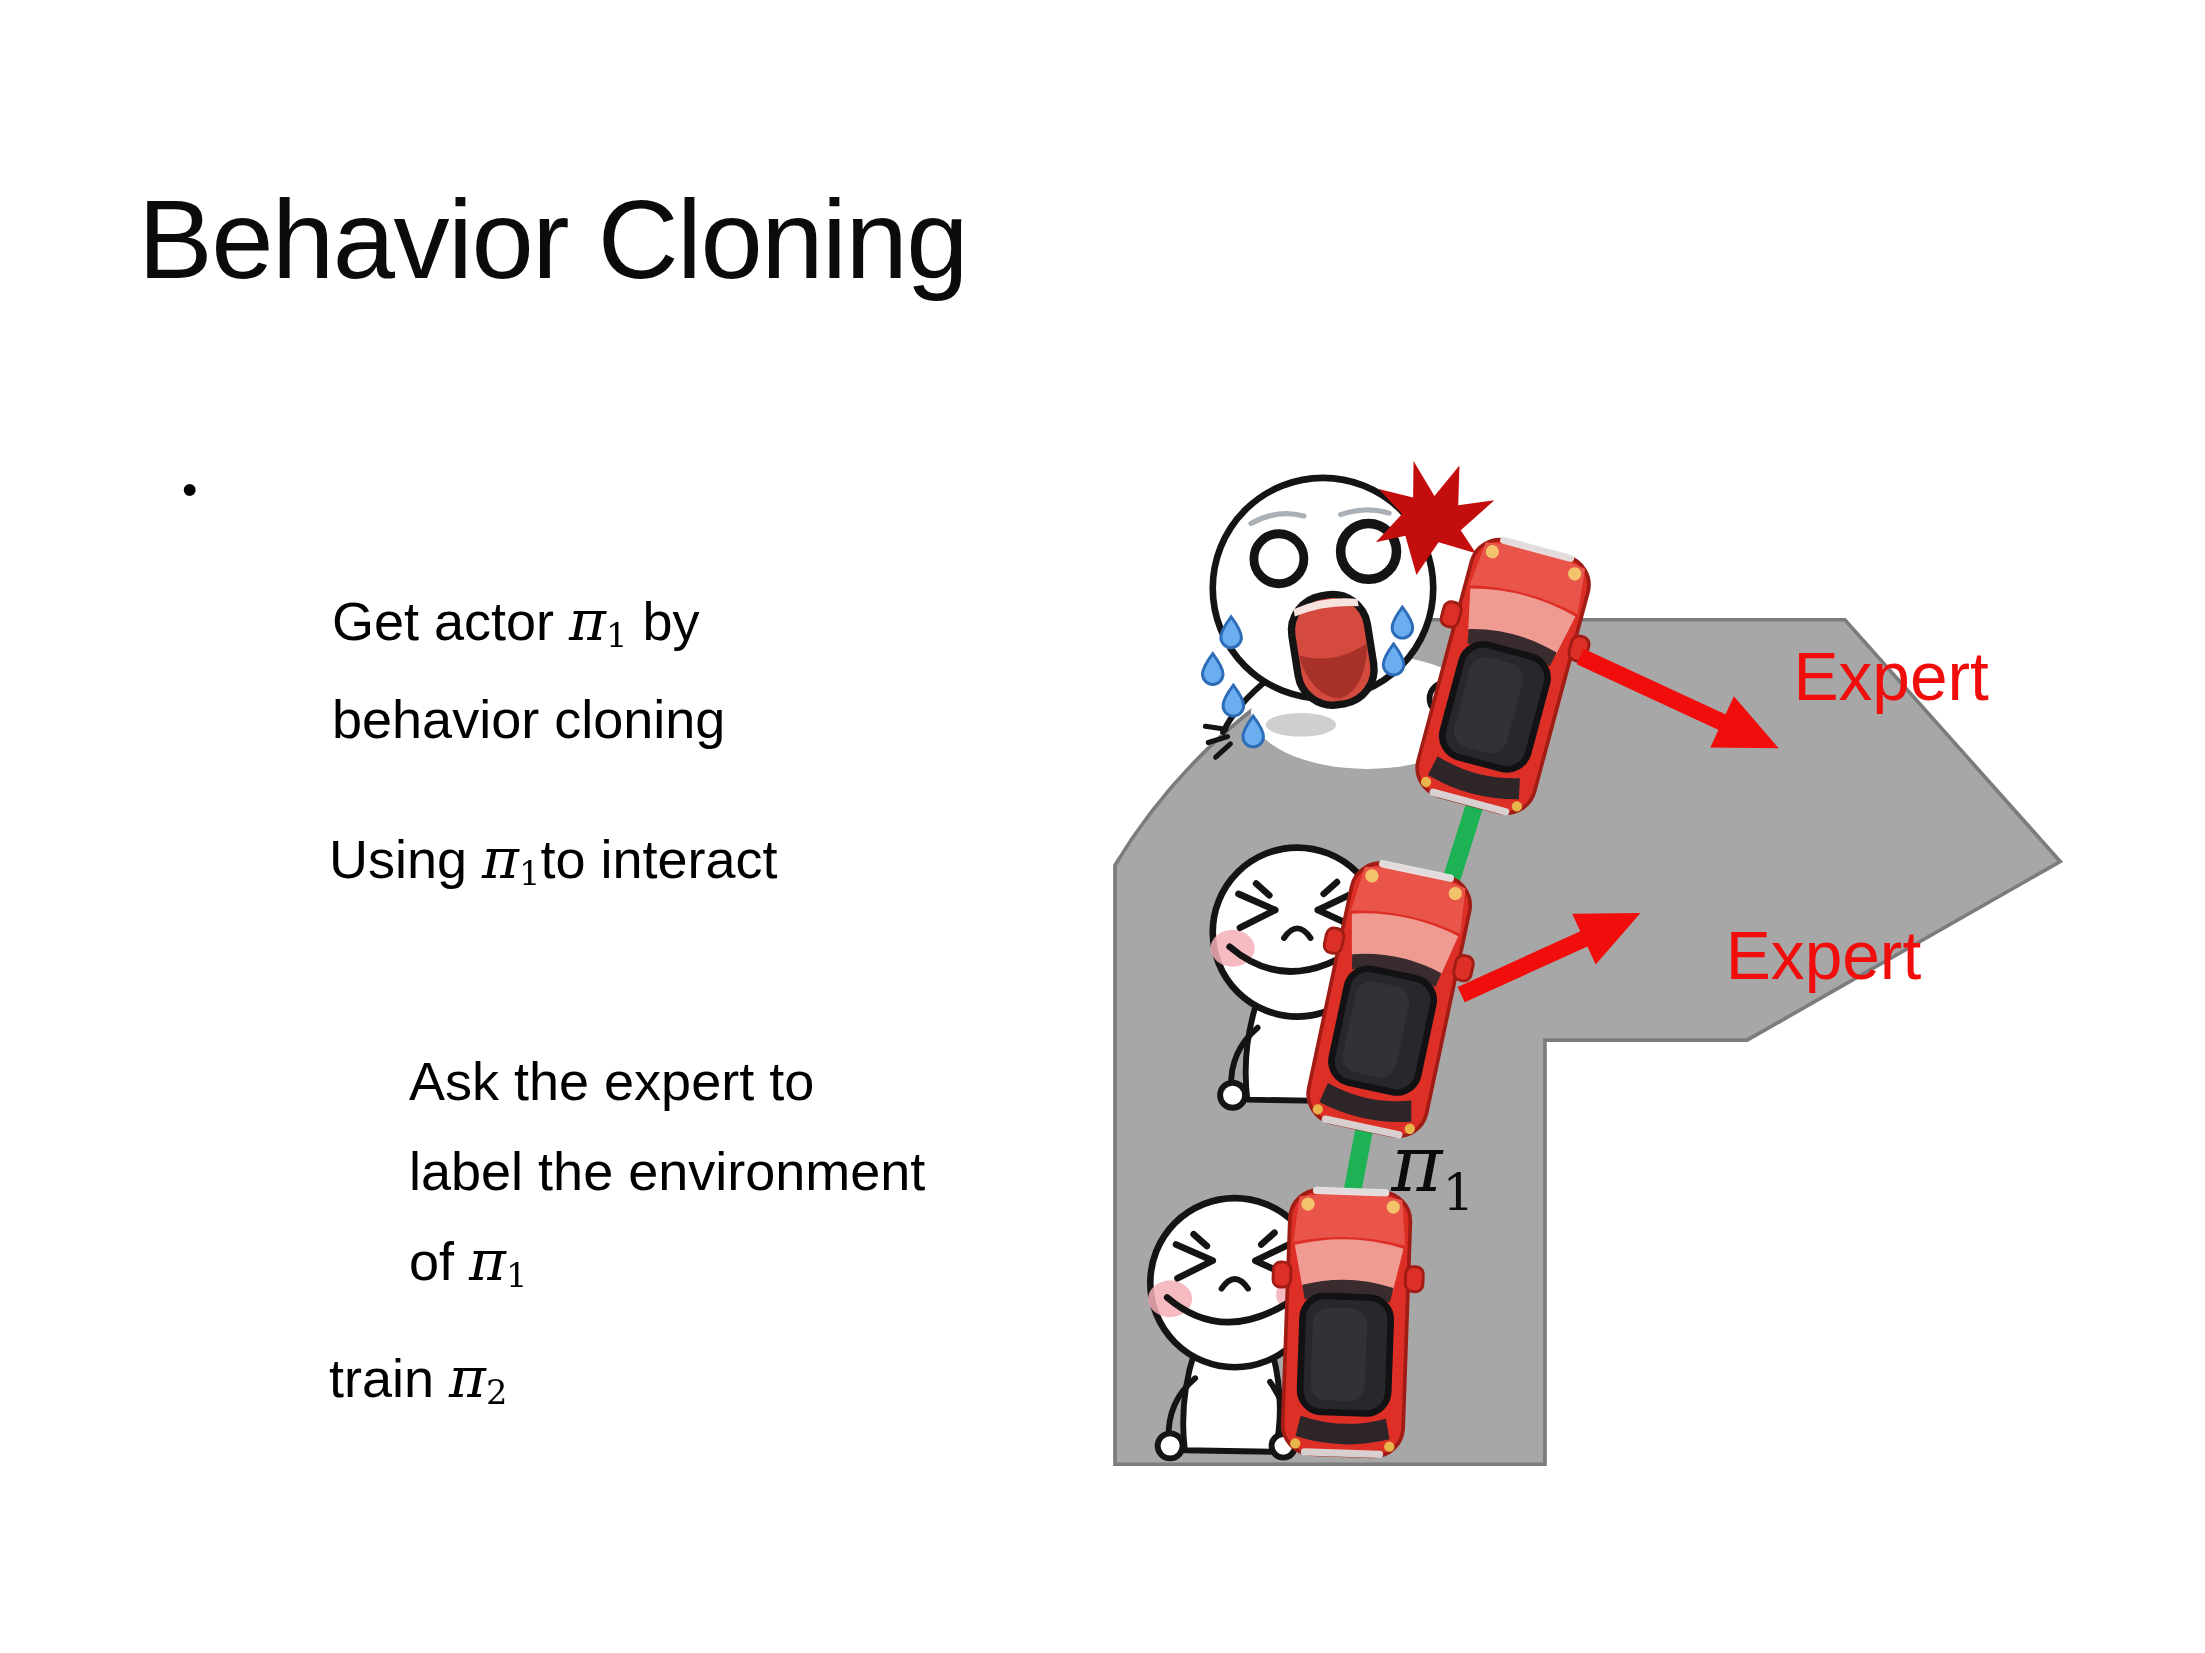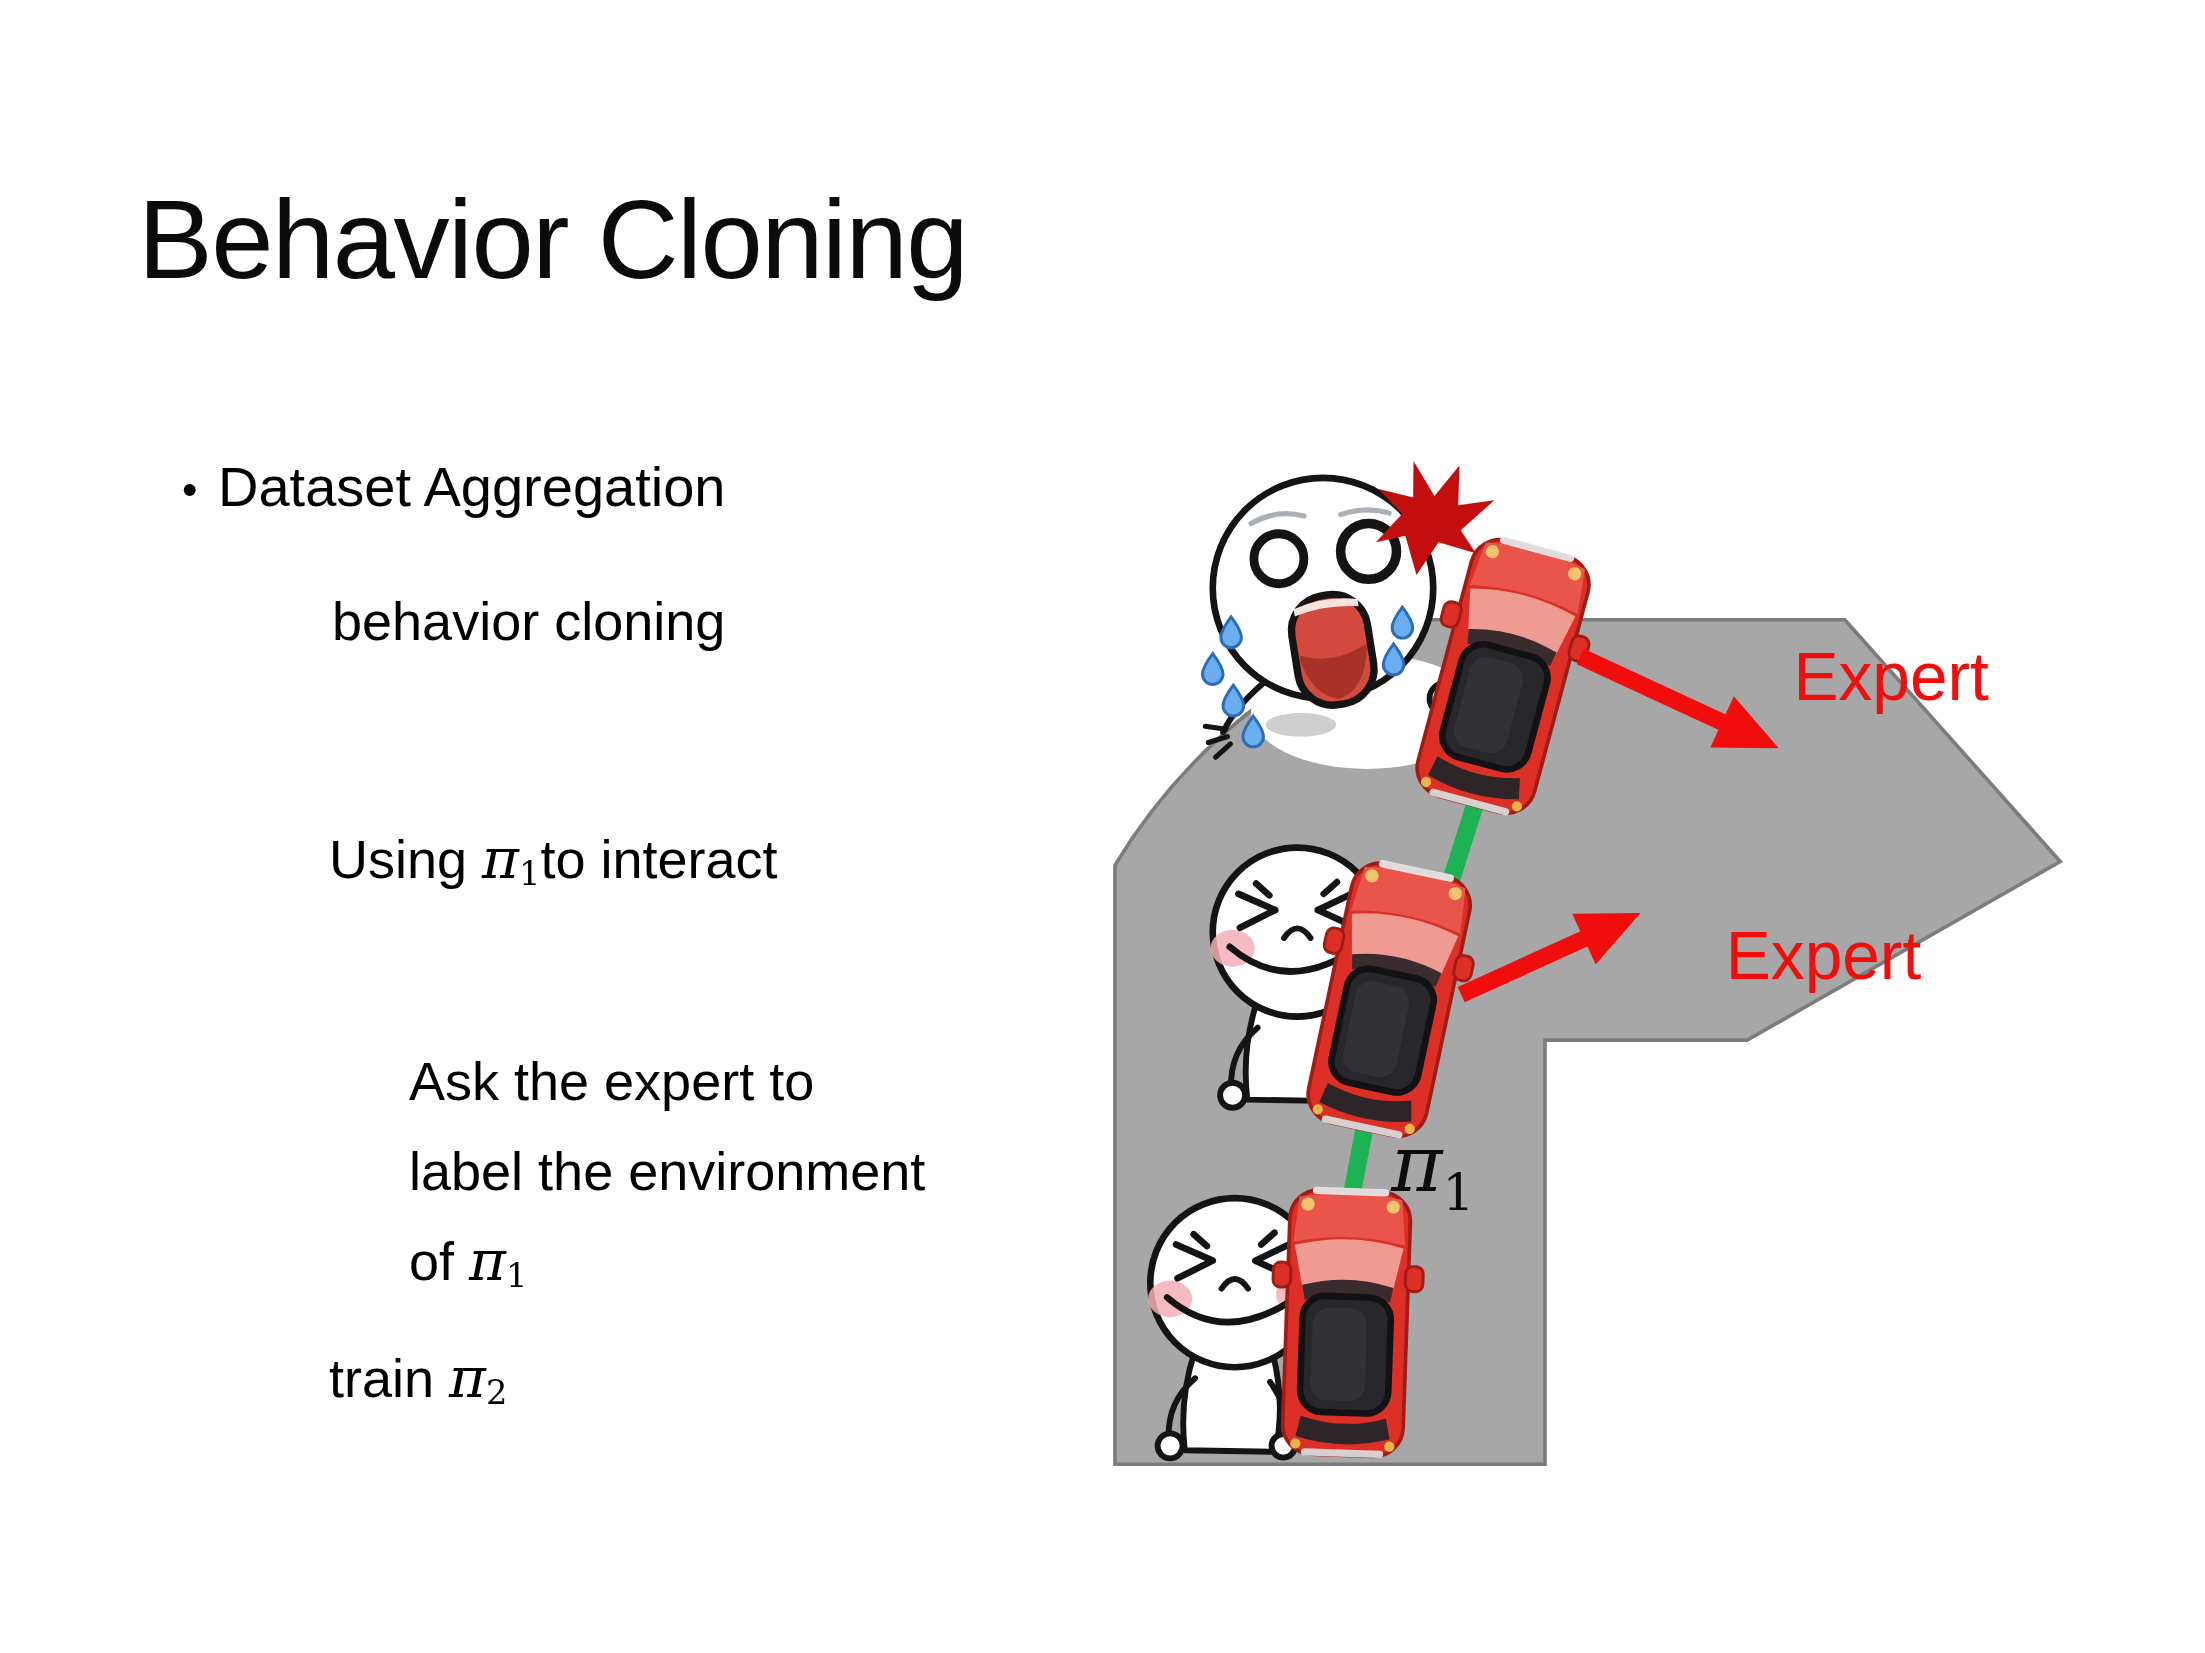--- a/index.html
+++ b/index.html
@@ -37,24 +37,24 @@
   .car-body{fill:var(--car-red);stroke:#a11c14;stroke-width:5;}
   .outline{stroke:#141414;fill:none;stroke-linecap:round;}
 </style>
 </head>
 <body>
 
 <div class="title">Behavior Cloning</div>
 
 <div class="bullet-row">
   <span class="dot">•</span>
-  <span>Dataset Aggregation</span>
 </div>
 
 <div class="group g0">
+    <div class="bline"><span>Get actor </span><span class="pi">π<sub>1</sub></span><span> by</span></div>
     <div class="bline"><span>behavior cloning</span></div>
   </div>
 <div class="group g1">
     <div class="bline"><span>Using </span><span class="pi">π<sub>1</sub></span><span>to interact</span></div>
   </div>
 <div class="group g2">
     <div class="bline"><span>Ask the expert to</span></div>
     <div class="bline"><span>label the environment</span></div>
     <div class="bline"><span>of </span><span class="pi">π<sub>1</sub></span></div>
   </div>

